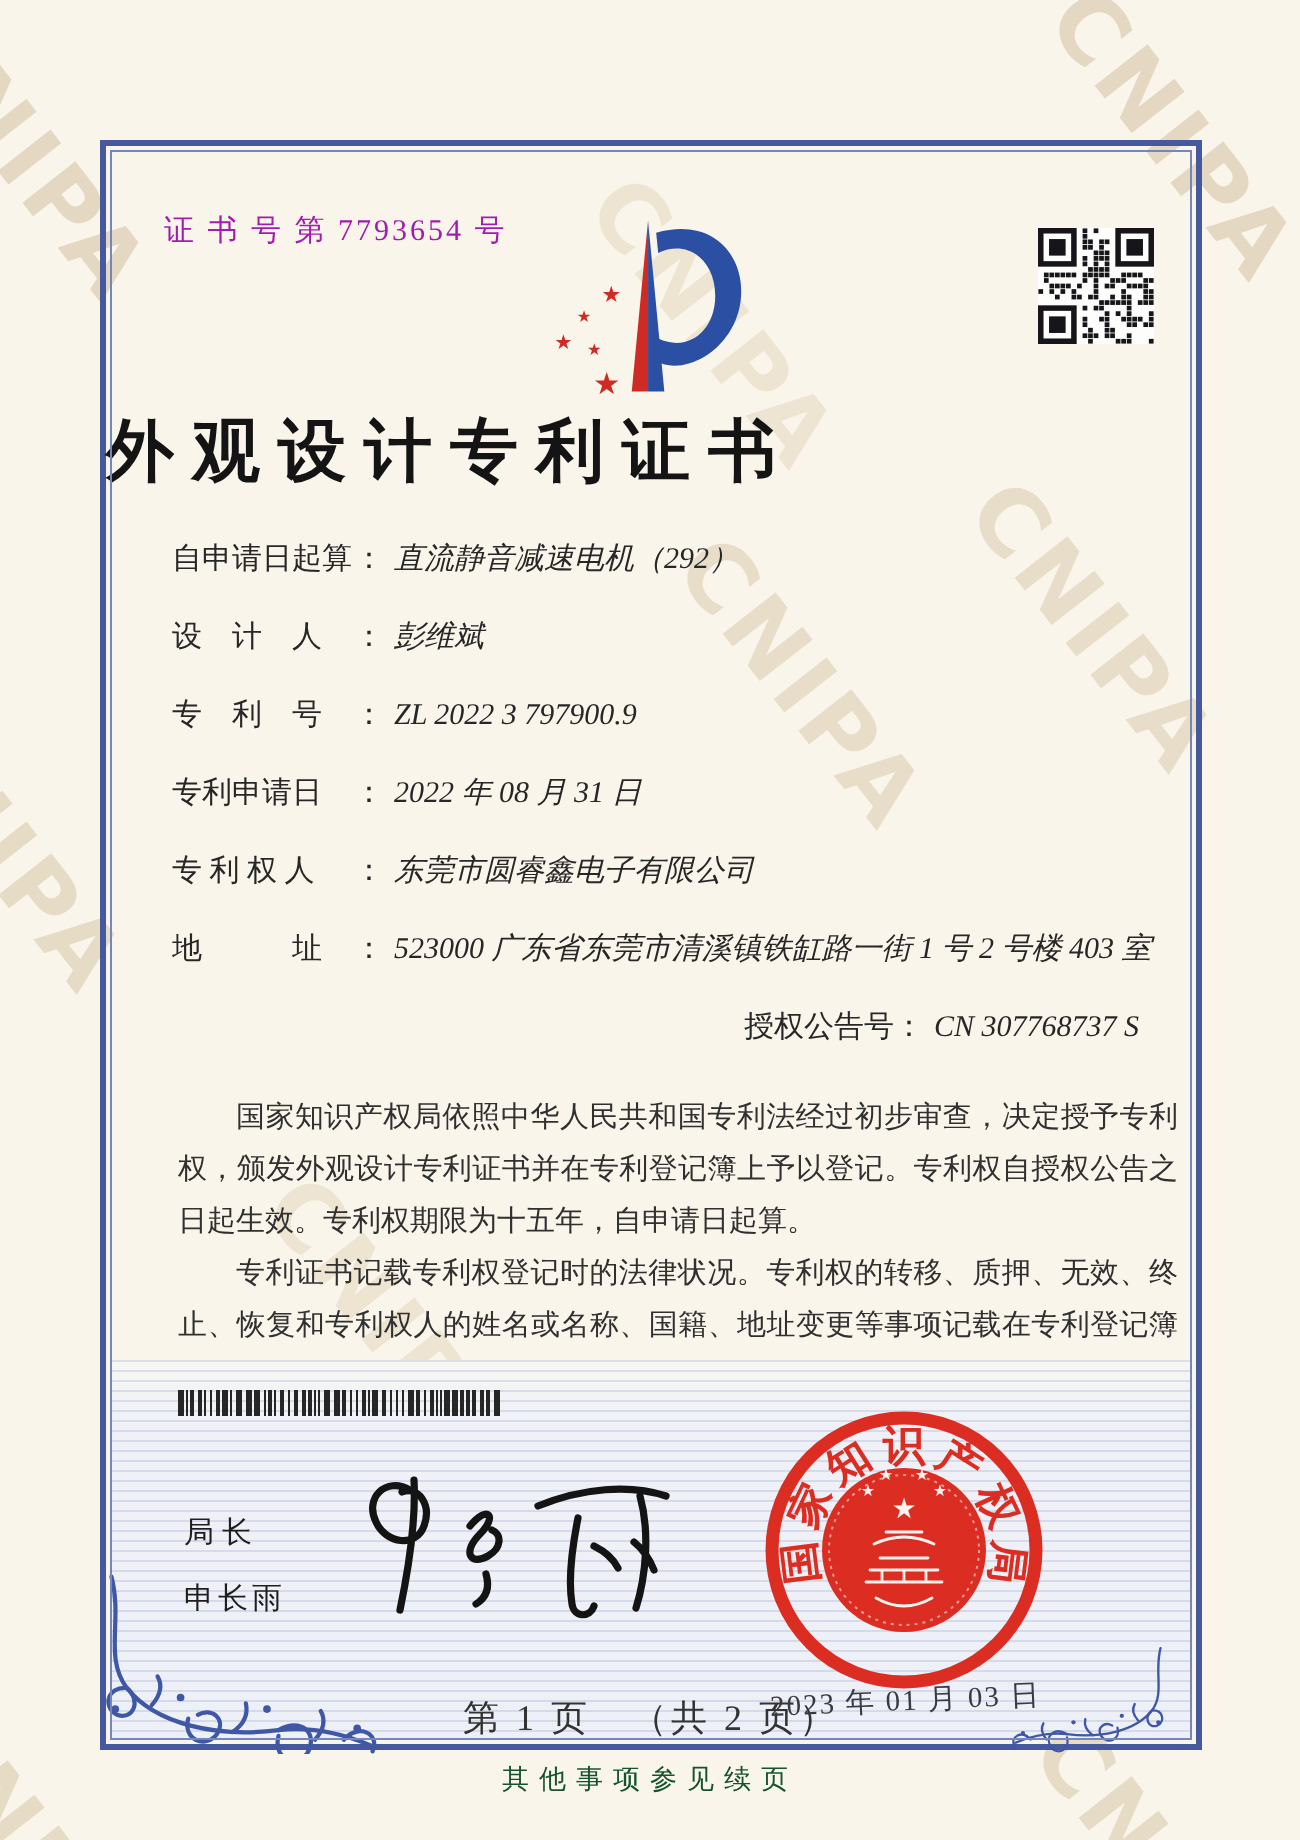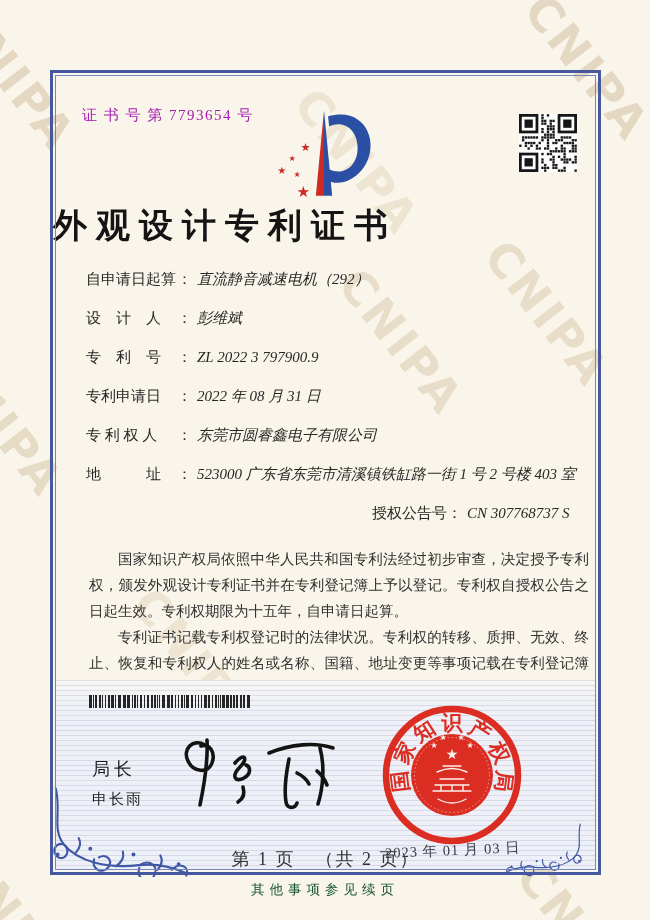--- a/index.html
+++ b/index.html
@@ -28,21 +28,21 @@
   .paras{position:absolute;left:36px;top:473px;width:500px;font-size:14.5px;line-height:26px;
          color:#303030;text-align:justify;}
   .paras p{margin:0;text-indent:2em;}
   
   .wave-band{position:absolute;left:3px;right:3px;bottom:3px;top:607px;z-index:0;
      background:
        repeating-linear-gradient(180deg, rgba(116,126,182,.20) 0 1px, rgba(0,0,0,0) 1px 5px),
        linear-gradient(180deg,#f7f6f2 0,#eff1f7 30px,#edf0f6 100%);}
   .barcode{position:absolute;left:36px;top:622px;width:163px;height:13px;z-index:1;}
   .director-title{position:absolute;left:39px;top:684px;z-index:1;color:#1e1e1e;
-      font-family:"DejaVu Sans","Liberation Sans",sans-serif;font-size:18px;letter-spacing:4px;}
+      font-family:"DejaVu Sans","Liberation Sans",sans-serif;font-size:15px;letter-spacing:4px;}
   .director-name{position:absolute;left:39px;top:717px;z-index:1;color:#1e1e1e;
       font-family:"DejaVu Sans","Liberation Sans",sans-serif;font-size:15px;letter-spacing:2px;}
   .signature{position:absolute;left:118px;top:660px;width:185px;height:82px;z-index:2;}
   .signature path{stroke:#141414;stroke-width:3.6;fill:none;stroke-linecap:round;stroke-linejoin:round;}
   .seal{position:absolute;left:324px;top:622px;width:150px;height:150px;z-index:2;opacity:.95;}
   .seal-char{font-size:21px;font-weight:bold;fill:#dc2318;text-anchor:middle;dominant-baseline:central;
              font-family:"Liberation Serif","DejaVu Serif",serif;}
   .emb-star{fill:#fdf3ee;font-size:8px;text-anchor:middle;font-family:"DejaVu Sans",sans-serif;}
   .emb-star-big{fill:#fdf3ee;font-size:14px;text-anchor:middle;font-family:"DejaVu Sans",sans-serif;}
   .emb-line{stroke:#fdf3ee;stroke-width:1.4;fill:none;stroke-linecap:round;}

